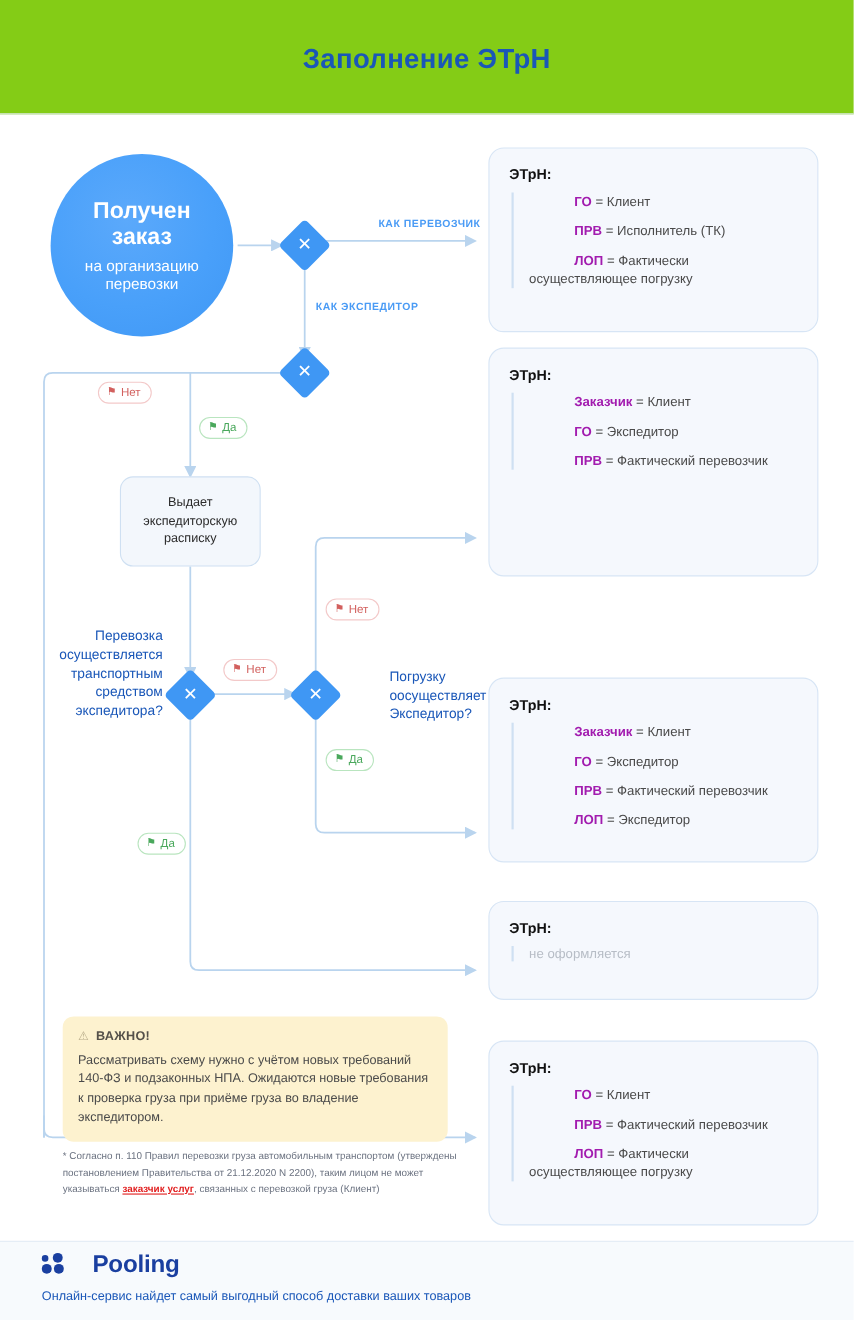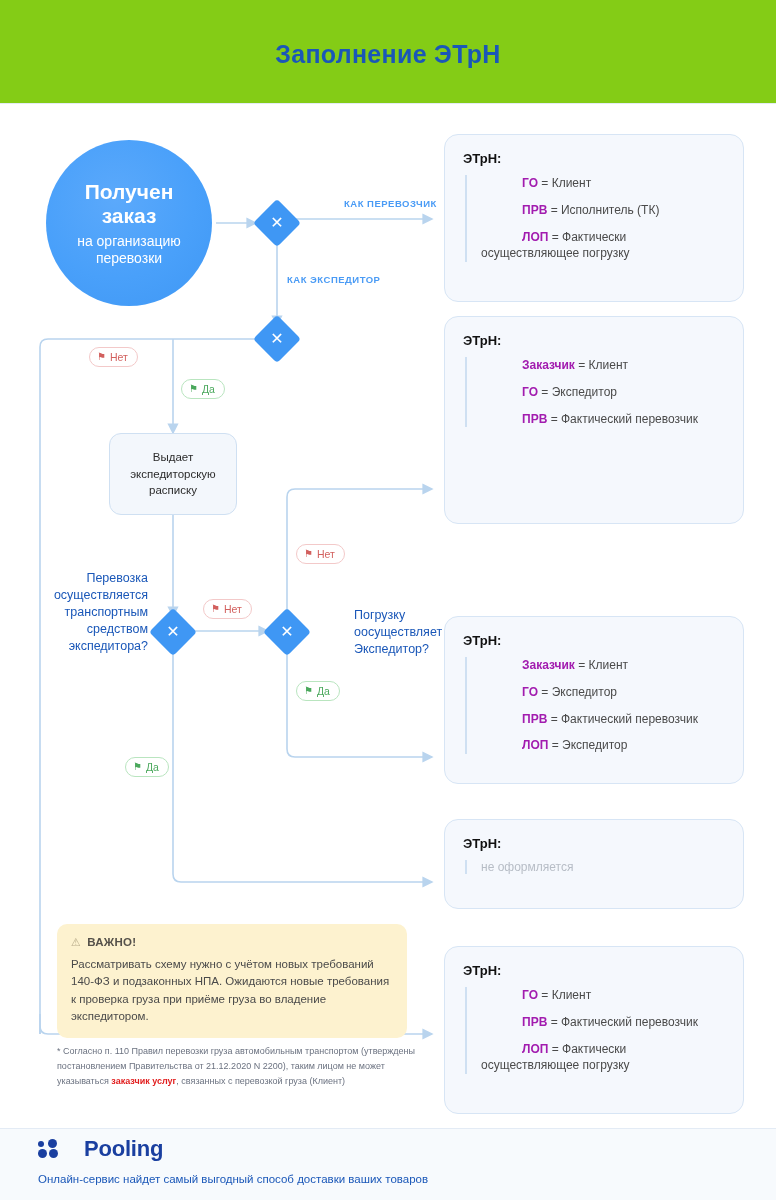--- a/index.html
+++ b/index.html
@@ -123,21 +123,21 @@
     font-size: 11.5px; font-weight: bold; color: #55514a; margin-bottom: 8px;
     letter-spacing: .3px;
   }
   .note-tri { color: #b9ad8b; font-size: 11px; line-height: 1; }
   .note-body { font-size: 11.5px; color: #4a4a4a; line-height: 1.5; }
 
   
   .footnote {
     position: absolute; font-size: 9px; color: #6b7280; line-height: 1.65;
   }
-  .fn-red { color: #e11d1d; font-weight: bold; }
+  .fn-red { color: #e11d1d; font-weight: bold; text-decoration: underline; }
 
   
   .footer {
     position: absolute; left: 0; top: 1128px; width: 776px; height: 72px;
     background: #f7fafd; border-top: 1px solid #e3ebf5;
   }
   .logo-wrap { position: absolute; left: 38px; top: 7px; display: flex; align-items: center; gap: 24px; }
   .logo-dots { position: relative; width: 22px; height: 20px; }
   .logo-dots i { position: absolute; display: block; border-radius: 50%; background: #1a3fa0; }
   .d-tl { width: 6px;  height: 6px;  left: 0px;  top: 2px; }

